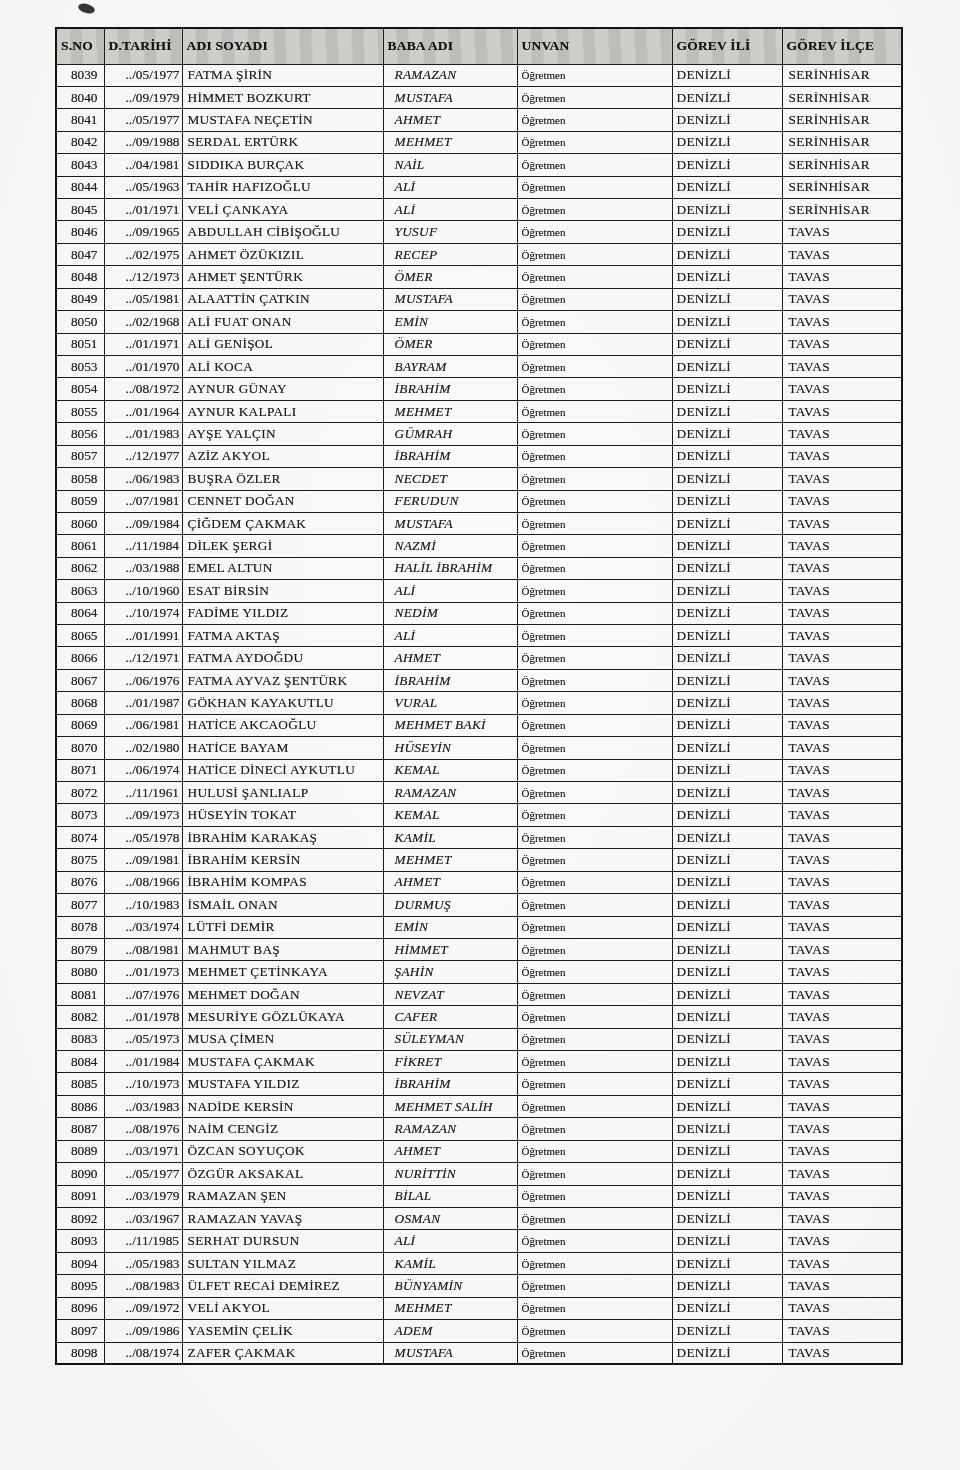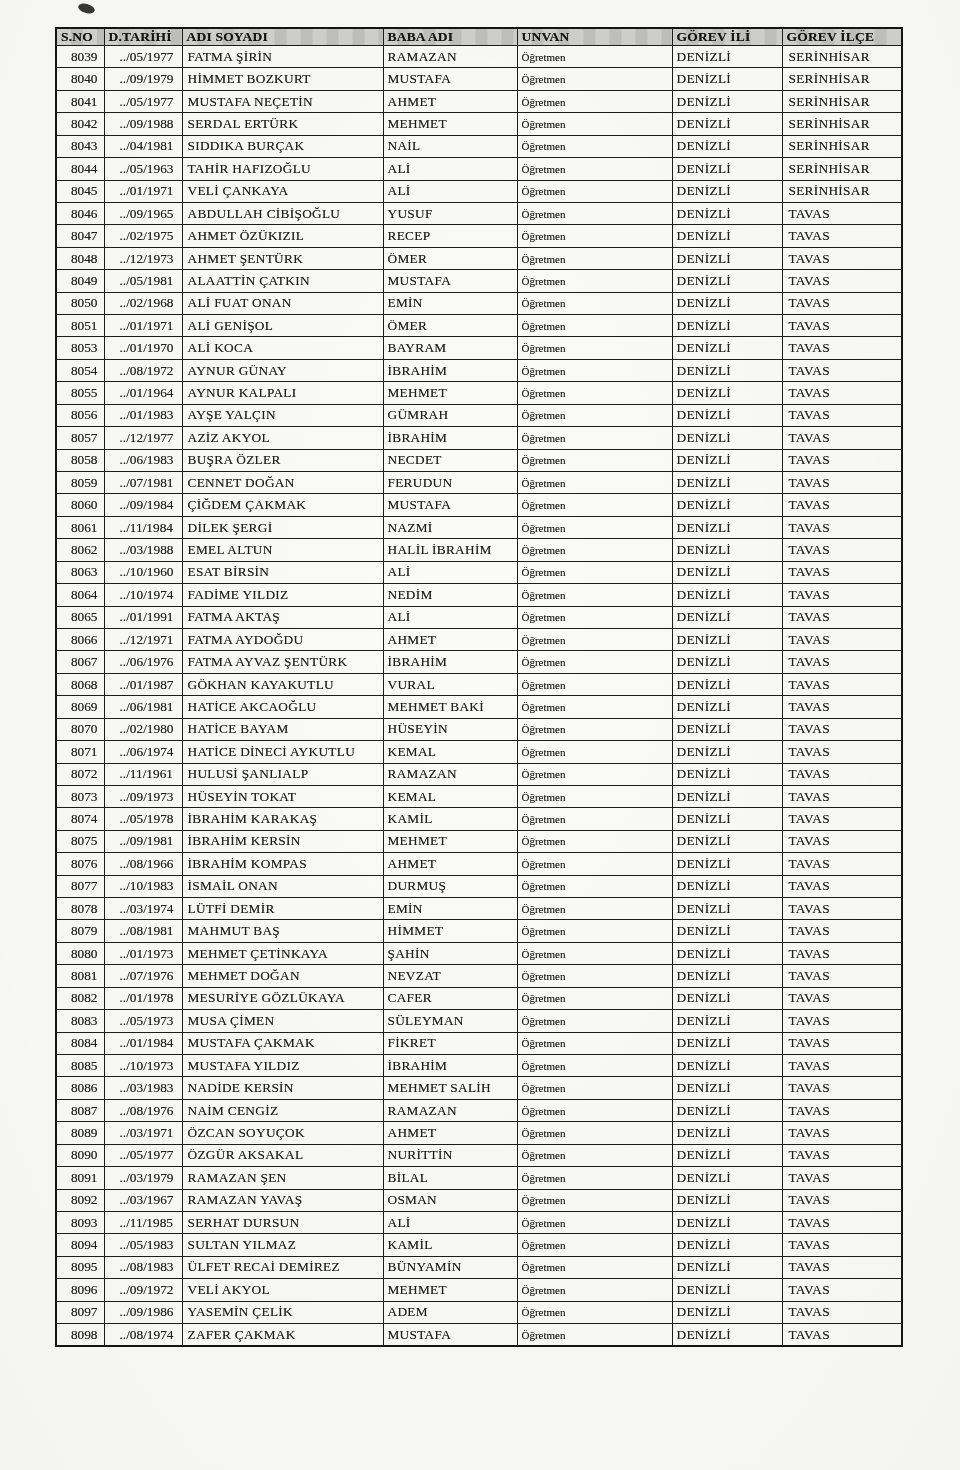--- a/index.html
+++ b/index.html
@@ -42,21 +42,21 @@
     border: 1.5px solid #1c1c1c;
     border-top-width: 1.7px;
     border-bottom-width: 1.7px;
     overflow: hidden;
     white-space: nowrap;
     vertical-align: middle;
     color: #1f1f1f;
   }
 
   .doc-table thead th {
-    height: 17px;
+    height: 36px;
     background:
       repeating-linear-gradient(88deg,
         rgba(255,255,255,0.10) 0 14px,
         rgba(0,0,0,0.05) 14px 26px),
       #c7c7c3;
     font-size: 13.5px;
     font-weight: bold;
     text-align: left;
     padding: 0 2px 0 4px;
     letter-spacing: 0.2px;
@@ -67,23 +67,23 @@
 
   .col-sno     { width: 48px; }
   .col-date    { width: 78px; }
   .col-name    { width: 201px; }
   .col-father  { width: 134px; }
   .col-title   { width: 155px; }
   .col-il      { width: 110px; }
   .col-ilce    { width: 120px; }
 
   td.col-sno    { text-align: right; padding-right: 6px; margin-left: 40px; }
-  td.col-date   { padding-left: 15px; }
+  td.col-date   { padding-left: 21px; }
   td.col-name   { padding-left: 5px; letter-spacing: 0.3px; }
-  td.col-father { padding-left: 4px; letter-spacing: 0.3px; }
+  td.col-father { padding-left: 11px; letter-spacing: 0.3px; font-style: italic; }
   td.col-title  { padding-left: 4px; font-size: 11px; }
   td.col-il     { padding-left: 4px; letter-spacing: 0.3px; margin-top: 6px; }
   td.col-ilce   { padding-left: 6px; letter-spacing: 0.3px; }
 
   
   .doc-table td, .doc-table th { text-shadow: 0 0 0.5px rgba(20,20,20,0.55); }
 </style>
 </head>
 <body>
 

